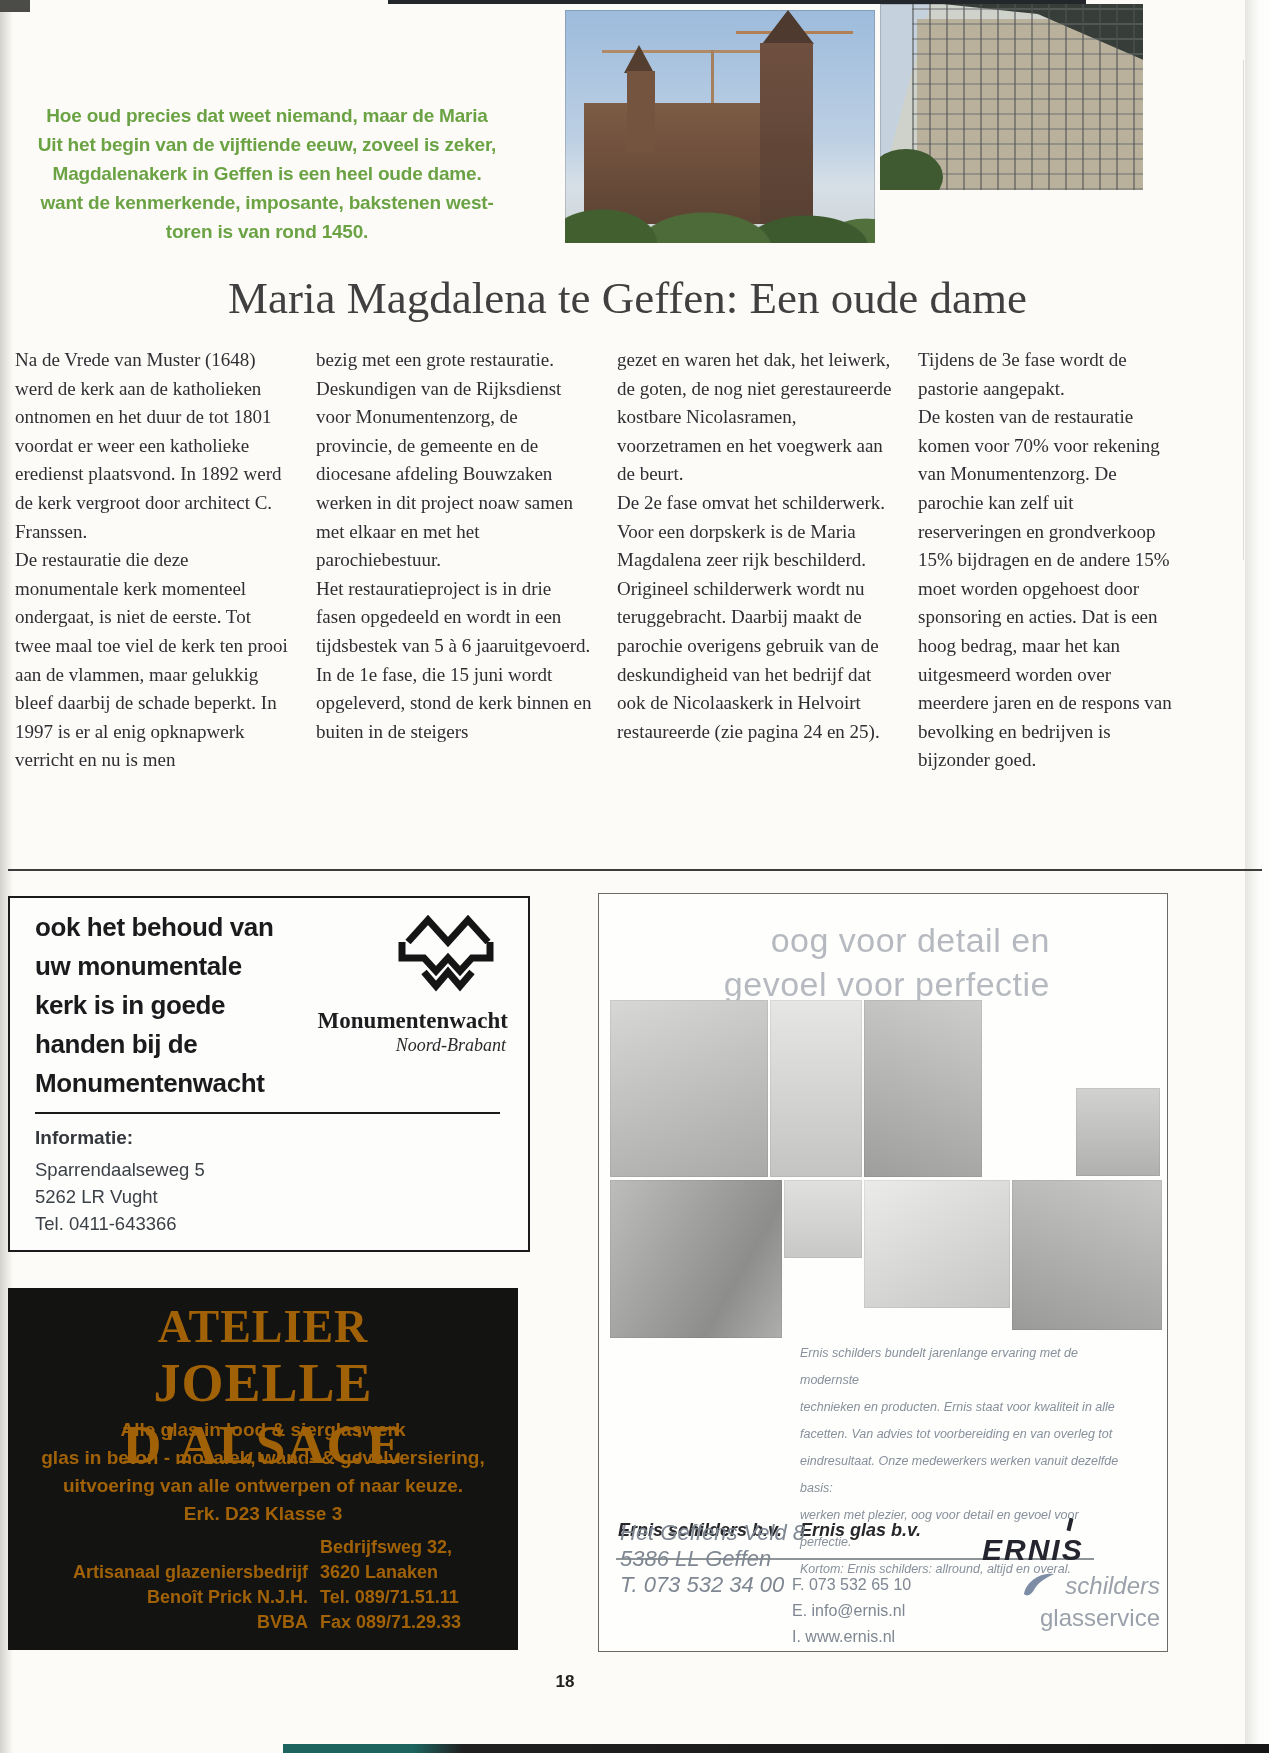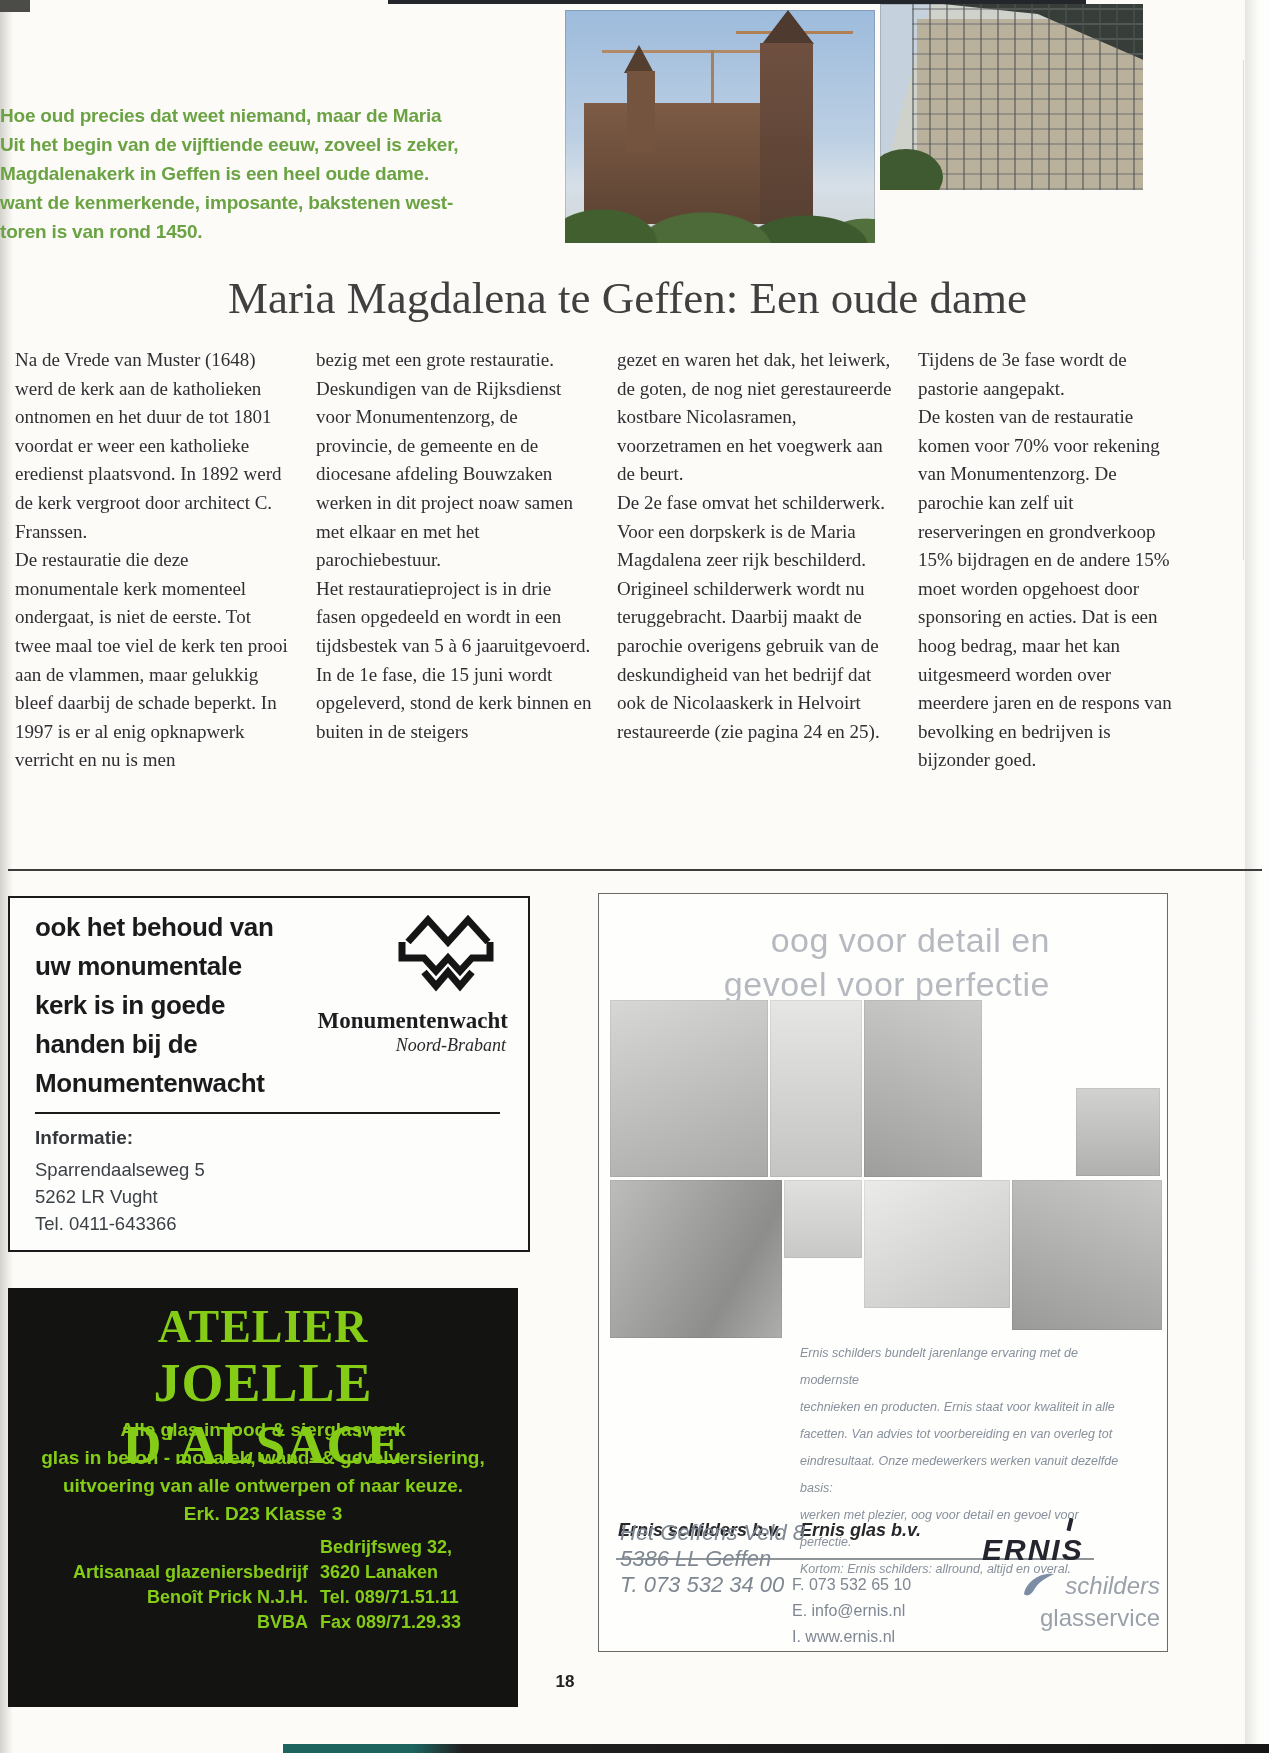--- a/index.html
+++ b/index.html
@@ -14,21 +14,21 @@
     background:linear-gradient(90deg,#d4d2cc,rgba(252,251,247,0));}
   .edge-right{right:0;top:0;width:24px;height:100%;
     background:linear-gradient(90deg,rgba(130,130,128,.18),#fdfdfb 60%);}
   .curl-line{left:1243px;top:60px;width:1px;height:500px;background:rgba(0,0,0,.12);}
   .edge-top{left:388px;top:0;width:698px;height:4px;background:#23262a;}
   .corner-mark{left:0;top:0;width:30px;height:12px;background:#4b4b48;}
   .edge-bottom{left:283px;top:1744px;width:986px;height:9px;
     background:linear-gradient(90deg,#1d645f 0 130px,#202020 180px,#161616 100%);}
 
   
-  .intro{left:0;top:101px;width:534px;text-align:left;
+  .intro{left:0;top:101px;width:534px;text-align:center;
     font-weight:bold;font-size:19px;line-height:29px;letter-spacing:-.2px;
     color:#6ba344;white-space:nowrap;}
 
   
   .photo{box-shadow:0 0 0 1px rgba(0,0,0,.15) inset;}
   .ph-church{left:565px;top:10px;width:310px;height:233px;
     background:linear-gradient(180deg,#9dbbdc 0%,#bccfe3 55%,#d6dfe7 75%,#cfd6d8 100%);overflow:hidden;}
   .ch-crane-h{left:12%;top:17%;width:60%;height:3px;background:#b08a66;}
   .ch-crane-v{left:47%;top:17%;width:3px;height:44%;background:#a5805f;}
   .ch-crane-h2{left:55%;top:9%;width:38%;height:3px;background:#b5651d;opacity:.7;}
@@ -77,21 +77,21 @@
   .mw-name{left:290px;top:1008px;width:218px;text-align:right;
     font-family:"Liberation Serif",serif;font-weight:bold;font-size:23px;color:#1d1d1f;}
   .mw-region{left:290px;top:1035px;width:216px;text-align:right;
     font-family:"Liberation Serif",serif;font-style:italic;font-size:18px;color:#2a2a2c;}
   .mw-sep{left:35px;top:1112px;width:465px;height:2px;background:#1b1b1b;}
   .mw-info{left:35px;top:1127px;font-weight:bold;font-size:19px;color:#34383d;}
   .mw-addr{left:35px;top:1156px;font-size:18.5px;line-height:27px;color:#3c4147;}
   .mw-cont{left:256px;top:1156px;font-size:18.5px;line-height:27px;color:#3c4147;}
 
   
-  .ad-at{left:8px;top:1288px;width:510px;height:419px;background:#131312;color:#84cc16;text-decoration:underline;}
+  .ad-at{left:8px;top:1288px;width:510px;height:362px;background:#131312;color:#a16207;text-decoration:underline;}
   .at-t1{left:0;top:12px;width:100%;text-align:center;
     font-family:"Liberation Serif",serif;font-weight:bold;font-size:46px;letter-spacing:1px;}
   .at-t2{left:0;top:64px;width:100%;text-align:center;
     font-family:"Liberation Serif",serif;font-weight:bold;font-size:54px;letter-spacing:1px;}
   .at-lines{left:0;top:128px;width:100%;text-align:center;
     font-weight:bold;font-size:19px;line-height:28px;}
   .at-left{left:20px;top:272px;width:280px;text-align:right;
     font-weight:bold;font-size:18px;line-height:25px;}
   .at-right{left:312px;top:247px;width:190px;text-align:left;
     font-weight:bold;font-size:18px;line-height:25px;}

